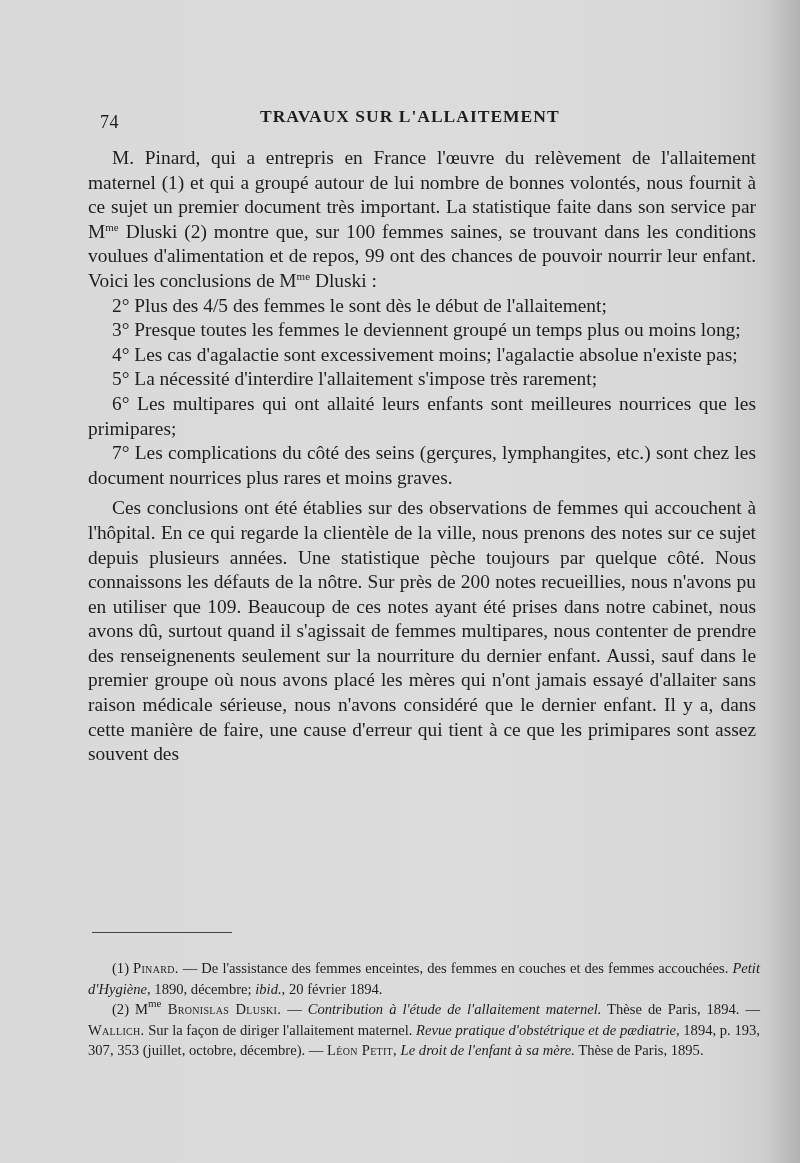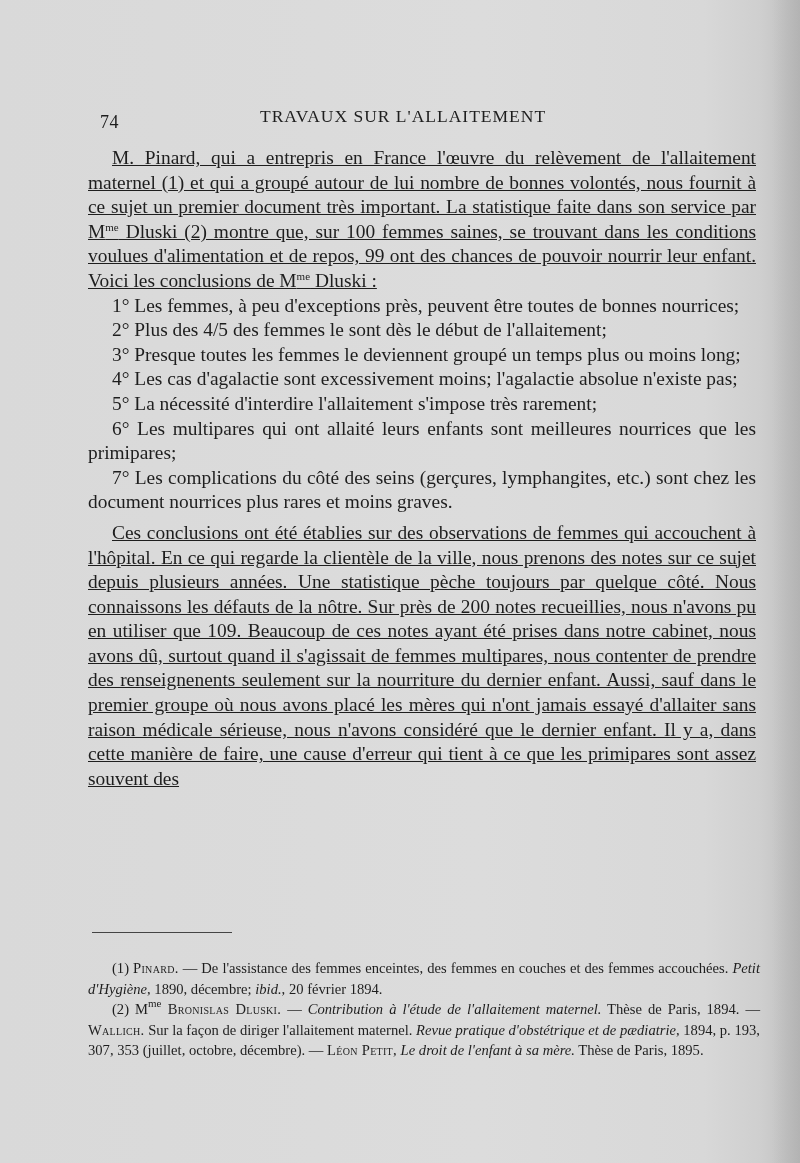--- a/index.html
+++ b/index.html
@@ -20,29 +20,29 @@
       background: linear-gradient(90deg, rgba(255,255,255,0) 0%, rgba(160,160,160,0.35) 100%);
       pointer-events: none;
     }
     .header {
       position: absolute; top: 106px; left: 88px; width: 668px; height: 26px;
     }
     .page-number {
       position: absolute; left: 12px; top: 6px; font-size: 18px; letter-spacing: 0.5px;
     }
     .running-title {
-      position: absolute; left: 172px; top: 0; font-size: 17.5px; letter-spacing: 1px;
+      position: absolute; left: 172px; top: 0; font-size: 17.5px; letter-spacing: 1px; font-weight: bold;
     }
     .body-text {
       position: absolute; top: 146px; left: 88px; width: 668px;
       font-size: 19.4px; line-height: 24.6px;
       text-align: justify;
     }
     .body-text p { margin: 0; text-indent: 0; }
-    .body-text p.indent { text-indent: 24px; text-decoration: underline; }
+    .body-text p.indent { text-indent: 24px; }
     .body-text p.item { text-indent: 24px; }
     .body-text p.spaced { margin-top: 6px; }
     .item-gap { margin-top: 2px; }
     sup { font-size: 11px; vertical-align: 7px; line-height: 0; }
     .rule {
       position: absolute; top: 932px; left: 92px; width: 140px; height: 0;
       border-top: 1.5px solid #444;
     }
     .footnotes {
       position: absolute; top: 958px; left: 88px; width: 672px;
@@ -58,21 +58,20 @@
 <div class="page">
 
   <div class="header">
     <span class="page-number">74</span>
     <span class="running-title">TRAVAUX SUR L'ALLAITEMENT</span>
   </div>
 
   <div class="body-text">
     <p class="indent"><span>M. Pinard, qui a entrepris en France l'œuvre du relèvement de l'allaitement maternel (1) et qui a groupé autour de lui nombre de bonnes volontés, nous fournit à ce sujet un premier document très important. La statistique faite dans son service par M</span><sup>me</sup><span> Dluski (2) montre que, sur 100 femmes saines, se trouvant dans les conditions voulues d'alimentation et de repos, 99 ont des chances de pouvoir nourrir leur enfant. Voici les conclusions de M</span><sup>me</sup><span> Dluski :</span></p>
 
-    <p class="item item-gap"><span>1°</span><span> Les femmes, à peu d'exceptions près, peuvent être toutes de bonnes nourrices;</span></p>
     <p class="item item-gap"><span>2°</span><span> Plus des 4/5 des femmes le sont dès le début de l'allaitement;</span></p>
     <p class="item item-gap"><span>3°</span><span> Presque toutes les femmes le deviennent groupé un temps plus ou moins long;</span></p>
     <p class="item item-gap"><span>4°</span><span> Les cas d'agalactie sont excessivement moins; l'agalactie absolue n'existe pas;</span></p>
     <p class="item item-gap"><span>5°</span><span> La nécessité d'interdire l'allaitement s'impose très rarement;</span></p>
     <p class="item item-gap"><span>6°</span><span> Les multipares qui ont allaité leurs enfants sont meilleures nourrices que les primipares;</span></p>
     <p class="item item-gap"><span>7°</span><span> Les complications du côté des seins (gerçures, lymphangites, etc.) sont chez les document nourrices plus rares et moins graves.</span></p>
 
     <p class="indent spaced">Ces conclusions ont été établies sur des observations de femmes qui accouchent à l'hôpital. En ce qui regarde la clientèle de la ville, nous prenons des notes sur ce sujet depuis plusieurs années. Une statistique pèche toujours par quelque côté. Nous connaissons les défauts de la nôtre. Sur près de 200 notes recueillies, nous n'avons pu en utiliser que 109. Beaucoup de ces notes ayant été prises dans notre cabinet, nous avons dû, surtout quand il s'agissait de femmes multipares, nous contenter de prendre des renseignenents seulement sur la nourriture du dernier enfant. Aussi, sauf dans le premier groupe où nous avons placé les mères qui n'ont jamais essayé d'allaiter sans raison médicale sérieuse, nous n'avons considéré que le dernier enfant. Il y a, dans cette manière de faire, une cause d'erreur qui tient à ce que les primipares sont assez souvent des</p>
   </div>
 

